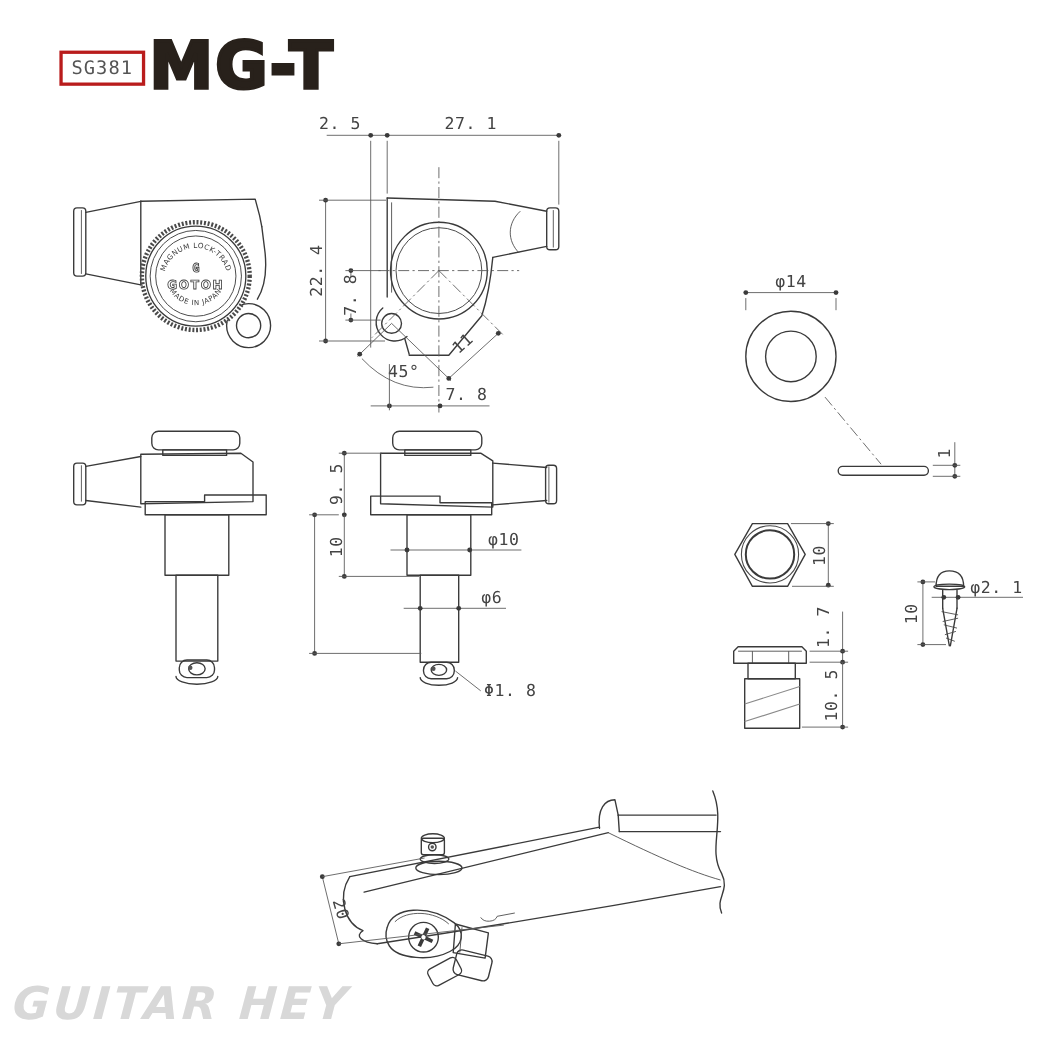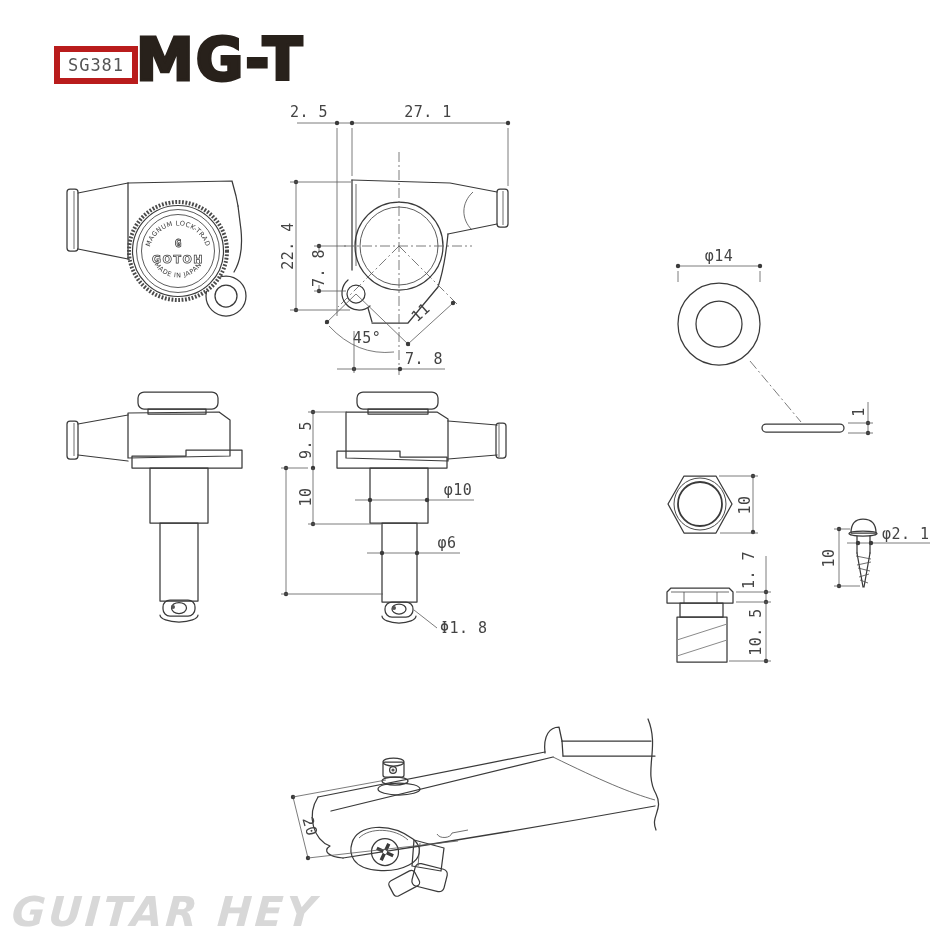--- a/index.html
+++ b/index.html
@@ -1,18 +1,18 @@
 <!DOCTYPE html>
 <html><head>
 <meta charset="utf-8">
 <style>
   html,body{margin:0;padding:0;background:#fff;}
   #page{position:relative;width:946px;height:946px;background:#ffffff;overflow:hidden;
         font-family:"DejaVu Sans",sans-serif;}
-  #model-box{position:absolute;left:54px;top:46px;width:72px;height:26px;border:6px solid #b91c1c;
+  #model-box{position:absolute;left:54px;top:46px;width:72px;height:26px;border:3px solid #b91c1c;
         display:flex;align-items:center;justify-content:center;
         font-family:"DejaVu Sans Mono",monospace;font-size:17px;color:#555;letter-spacing:1px;}
   #series-logo{position:absolute;left:136px;top:26px;font-family:"DejaVu Sans",sans-serif;
         font-weight:bold;font-size:58px;color:#28211b;-webkit-text-stroke:3px #28211b;
         letter-spacing:2px;transform:scaleY(1.02);}
   #watermark{position:absolute;left:12px;top:888px;font-family:"DejaVu Sans",sans-serif;
         font-weight:bold;font-style:italic;font-size:41px;color:#d8d8d8;letter-spacing:3px;
         transform:skewX(-4deg);}
   svg{position:absolute;left:0;top:0;}
   .ol{stroke:#3a3a3a;stroke-width:1.25;fill:none;stroke-linejoin:round;stroke-linecap:round;}

